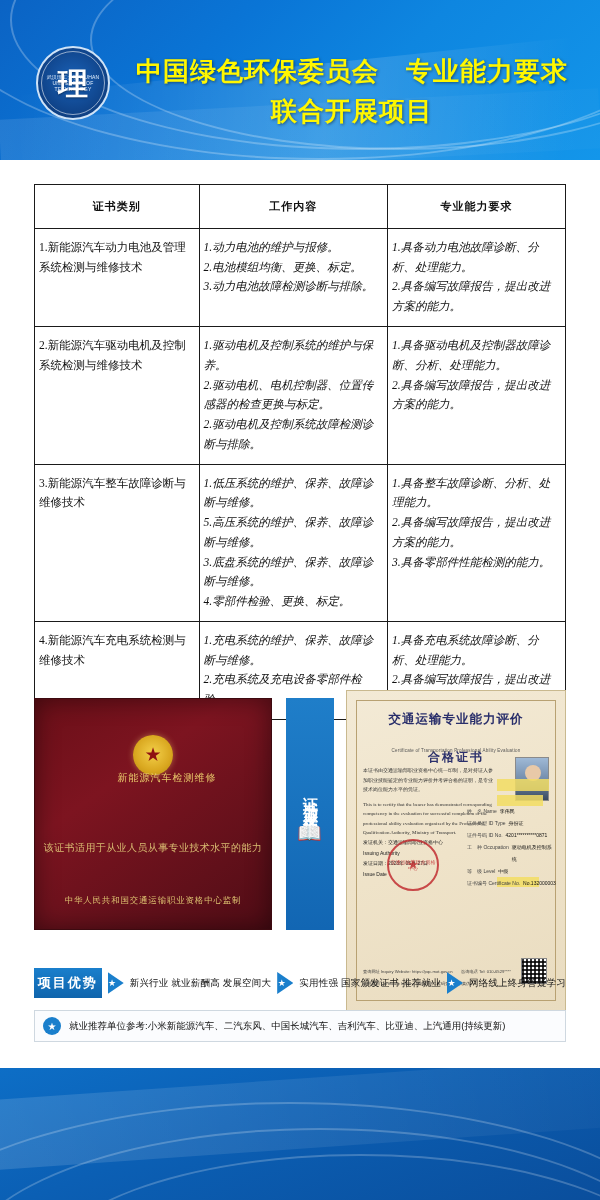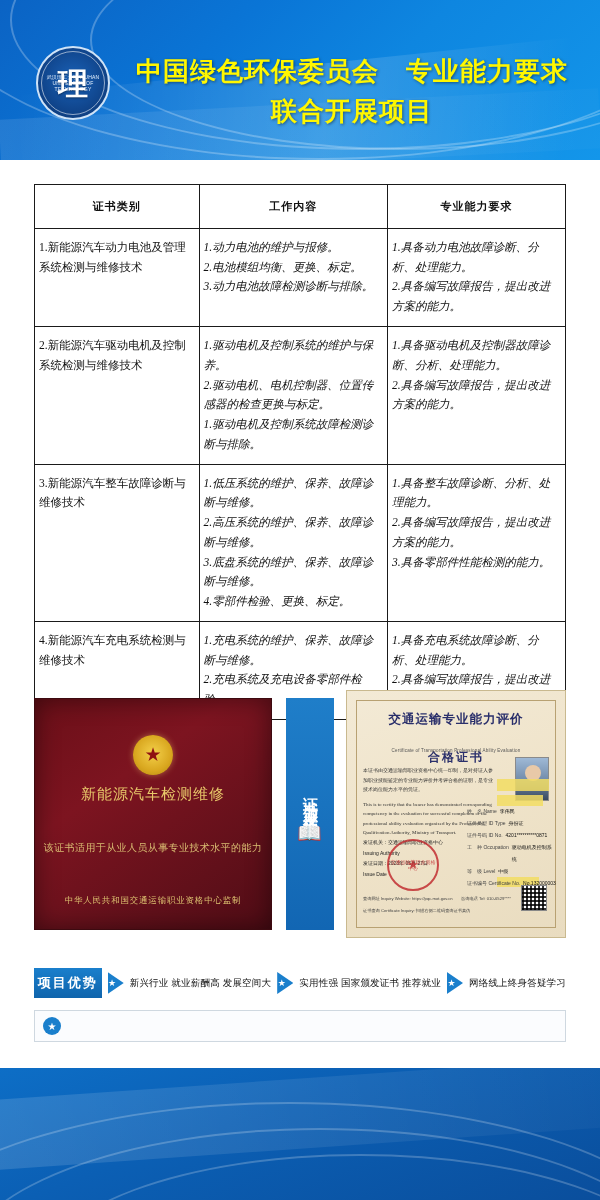--- a/index.html
+++ b/index.html
@@ -154,21 +154,21 @@
     position: absolute; left: 50%; top: 50%;
     transform: translate(-50%, -52%);
     color: #8f1111; font-size: 19px;
   }
   .cert-cover .ct1, .cert-cover .ct2, .cert-cover .ct3, .cert-cover .ct4 {
     position: absolute; left: 0; width: 100%;
     text-align: center;
     color: #e8c86a;
     font-family: "Liberation Serif", serif;
   }
-  .cert-cover .ct1 { top: 86px; font-size: 15px; letter-spacing: 1px; }
+  .cert-cover .ct1 { top: 72px; font-size: 10px; letter-spacing: 1px; margin-left: 14px; }
   .cert-cover .ct2 {
     top: 106px; font-size: 17px; font-weight: bold; letter-spacing: 2px;
     color: #f0d27a; text-shadow: 0 1px 2px rgba(0,0,0,0.6);
   }
   .cert-cover .ct3 { top: 142px; font-size: 10px; letter-spacing: 0.4px; color: #d9bd72; }
   .cert-cover .ct4 { top: 196px; font-size: 8.5px; letter-spacing: 0.8px; color: #dcc070; }
 
   .mid-band {
     position: absolute;
     left: 252px; top: 8px;
@@ -184,21 +184,21 @@
     font-size: 15px;
     font-family: "Liberation Serif", serif;
     letter-spacing: 5px;
     font-weight: bold;
   }
   .mid-band .book-icon { font-size: 20px; line-height: 1; }
 
   .cert-paper {
     position: absolute;
     left: 312px; top: 0;
-    width: 220px; height: 248px;
+    width: 220px; height: 321px;
     background: linear-gradient(160deg, #f3ead6 0%, #efe3c9 50%, #e9dcc0 100%);
     border: 1px solid #c9b98f;
     padding: 8px;
   }
   .cert-paper .pframe {
     position: absolute; left: 9px; top: 9px; right: 9px; bottom: 9px;
     border: 1px solid #b8a172;
   }
   .cert-paper .ptitle {
     position: absolute; left: 0; top: 20px; width: 100%;
@@ -395,32 +395,32 @@
         <td class="multiline">
             <p>1.具备动力电池故障诊断、分析、处理能力。</p>
             <p>2.具备编写故障报告，提出改进方案的能力。</p>
           </td>
       </tr>
       <tr>
         <td class="col-a multiline">2.新能源汽车驱动电机及控制系统检测与维修技术</td>
         <td class="multiline">
             <p>1.驱动电机及控制系统的维护与保养。</p>
             <p>2.驱动电机、电机控制器、位置传感器的检查更换与标定。</p>
-            <p>1.驱动电机及控制系统故障检测诊断与排除。</p>
+            <p>2.驱动电机及控制系统故障检测诊断与排除。</p>
           </td>
         <td class="multiline">
             <p>1.具备驱动电机及控制器故障诊断、分析、处理能力。</p>
             <p>2.具备编写故障报告，提出改进方案的能力。</p>
           </td>
       </tr>
       <tr>
         <td class="col-a multiline">3.新能源汽车整车故障诊断与维修技术</td>
         <td class="multiline">
             <p>1.低压系统的维护、保养、故障诊断与维修。</p>
-            <p>2.高压系统的维护、保养、故障诊断与维修。</p>
+            <p>5.高压系统的维护、保养、故障诊断与维修。</p>
             <p>3.底盘系统的维护、保养、故障诊断与维修。</p>
             <p>4.零部件检验、更换、标定。</p>
           </td>
         <td class="multiline">
             <p>1.具备整车故障诊断、分析、处理能力。</p>
             <p>2.具备编写故障报告，提出改进方案的能力。</p>
             <p>3.具备零部件性能检测的能力。</p>
           </td>
       </tr>
       <tr>
@@ -518,20 +518,21 @@
     </div>
   <div class="adv-item">实用性强 国家颁发证书 推荐就业</div>
   <div class="adv-arrow">
       <span>★</span>
     </div>
   <div class="adv-item">网络线上终身答疑学习</div>
 </div>
 
 <div class="adv-row2">
   <div class="star">★</div>
+  <div class="txt">就业推荐单位参考:小米新能源汽车、二汽东风、中国长城汽车、吉利汽车、比亚迪、上汽通用(持续更新)</div>
 </div>
 
 <div class="footer">
   <div class="fw f1"></div>
   <div class="fw f2"></div>
   <div class="fw f3"></div>
   <div class="fsheen"></div>
 </div>
 
 </body></html>

